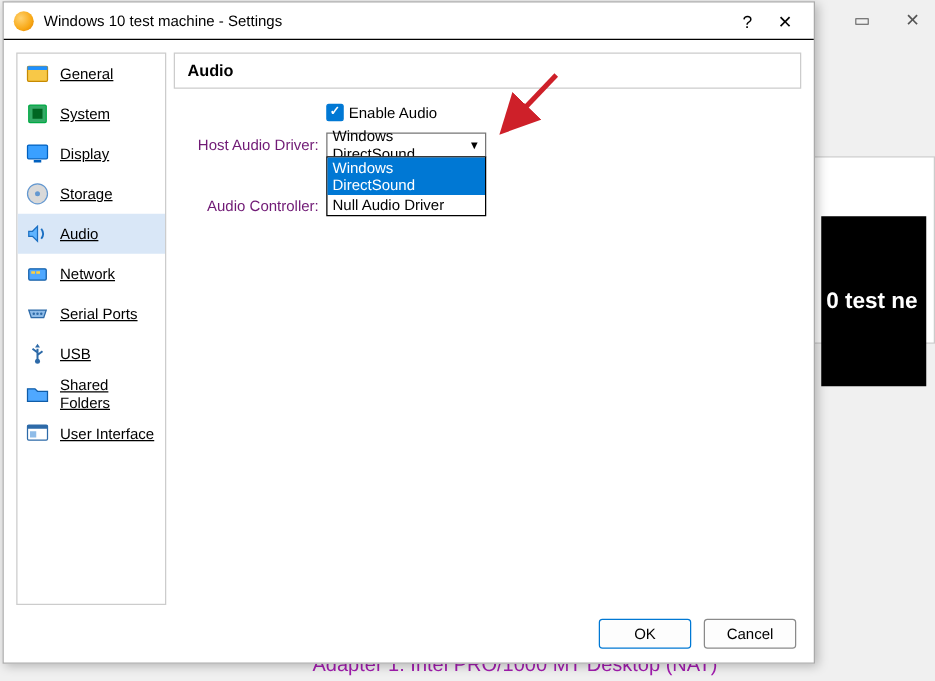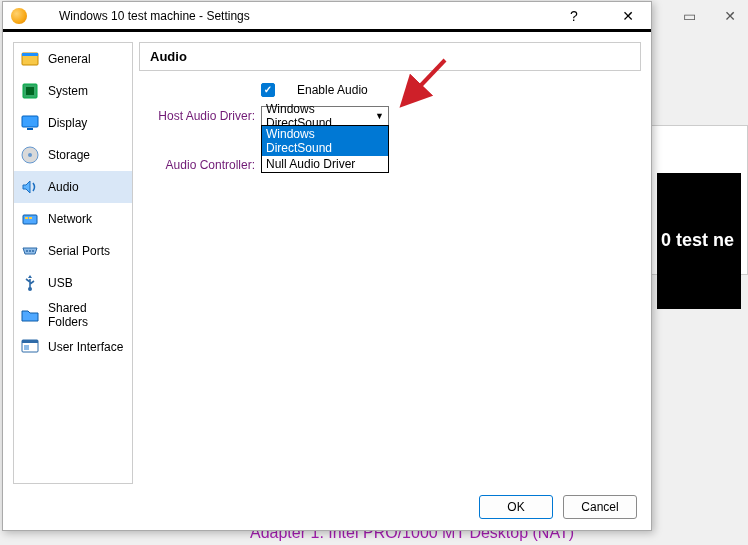--- a/index.html
+++ b/index.html
@@ -7,42 +7,42 @@
 
   
   .bg-window-controls { position: absolute; top: 8px; right: 12px; display: flex; gap: 28px; color: #555; }
   .bg-window-controls span { font-size: 14px; }
   .bg-thumb { position: absolute; top: 125px; right: 0; width: 98px; height: 150px; background: #fff; border: 1px solid #ccc; padding: 6px; }
   .bg-thumb-inner { width: 100%; height: 100%; background: #000; color: #fff; font-weight: 700; font-size: 18px; display: flex; align-items: center; justify-content: flex-start; padding-left: 4px; line-height: 1.2; margin-top: 41px; }
   .bg-status { position: absolute; bottom: 3px; left: 250px; color: #a21caf; font-size: 16px; }
 
   
   .dialog { position: absolute; top: 1px; left: 2px; width: 650px; height: 530px; background: #fff; border: 1px solid #aaa; box-shadow: 2px 2px 8px rgba(0,0,0,.25); display: flex; flex-direction: column; }
-  .titlebar { height: 30px; display: flex; align-items: center; padding: 0 8px; border-bottom: 3px solid #000000; gap: 24px; }
+  .titlebar { height: 30px; display: flex; align-items: center; padding: 0 8px; border-bottom: 1px solid #000000; }
   .titlebar .app-icon { width: 16px; height: 16px; border-radius: 50%; background: radial-gradient(circle at 35% 35%, #ffd270, #f8a815 60%, #d97a00); margin-right: 8px; }
   .titlebar .title { flex: 1; color: #000; }
   .titlebar .win-btn { width: 30px; text-align: center; color: #000; font-size: 14px; }
   .titlebar .win-btn.help { font-weight: 400; }
 
   .body-row { flex: 1; display: flex; padding: 10px 10px 0 10px; gap: 6px; overflow: hidden; }
   .sidebar { width: 120px; border: 1px solid #ccc; background: #fff; overflow: hidden; }
-  .side-item { display: flex; align-items: center; gap: 8px; height: 32px; padding: 0 6px; color: #000; cursor: default; }
+  .side-item { display: flex; align-items: center; gap: 8px; height: 32px; padding: 0 6px; color: #000; cursor: default; text-decoration: underline; }
   .side-item.selected { background: #d9e7f7; }
   .side-icon { width: 20px; height: 20px; display: flex; align-items: center; justify-content: center; }
   .side-icon svg { width: 20px; height: 20px; }
 
   .main { flex: 1; display: flex; flex-direction: column; }
   .panel-header { border: 1px solid #ccc; padding: 6px 10px; font-weight: 700; font-size: 13px; margin-bottom: 12px; }
   .panel-body { padding-left: 4px; }
 
   .row { display: flex; align-items: center; margin-bottom: 9px; }
   .label-col { width: 118px; text-align: right; padding-right: 6px; color: #701a75; }
   .ctrl-col { display: flex; flex-direction: column; gap: 6px; }
 
-  .checkbox { display: flex; align-items: center; gap: 22px; }
+  .checkbox { display: flex; align-items: center; gap: 4px; }
   .cb { width: 14px; height: 14px; border: 1px solid #767676; border-radius: 2px; display: flex; align-items: center; justify-content: center; background: #fff; }
   .cb.checked { background: #0078d4; border-color: #0078d4; }
   .cb.checked::after { content: "✓"; color: #fff; font-size: 10px; line-height: 1; font-weight: 700; }
 
   .combo-wrap { position: relative; width: 128px; }
   .combo { width: 128px; height: 20px; border: 1px solid #767676; background: #fff; display: flex; align-items: center; padding: 0 4px; position: relative; }
   .combo .caret { position: absolute; right: 4px; top: 50%; transform: translateY(-50%); font-size: 9px; color: #000; }
   .dropdown { position: absolute; top: 19px; left: 0; width: 128px; border: 1px solid #000; background: #fff; z-index: 5; }
   .dropdown .opt { padding: 1px 4px; color: #000; }
   .dropdown .opt.sel { background: #0078d4; color: #fff; }

